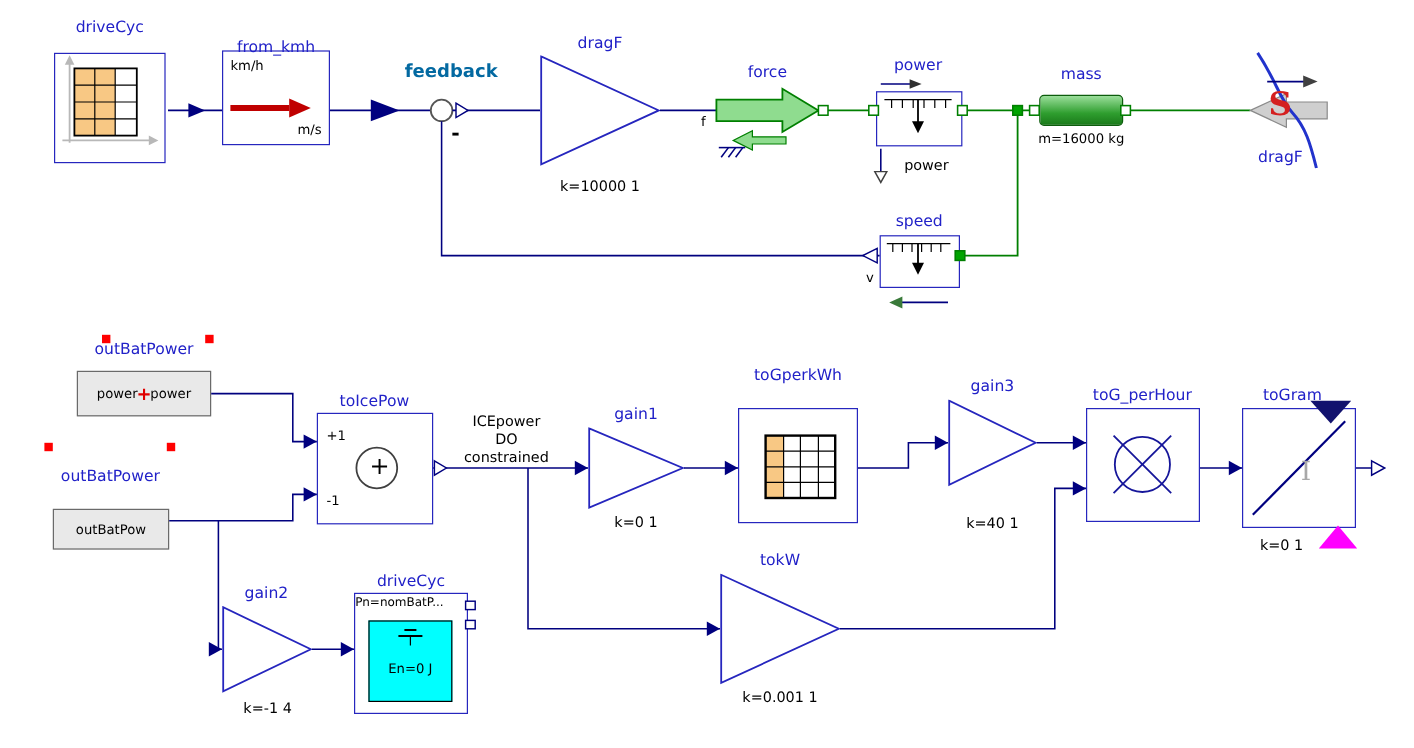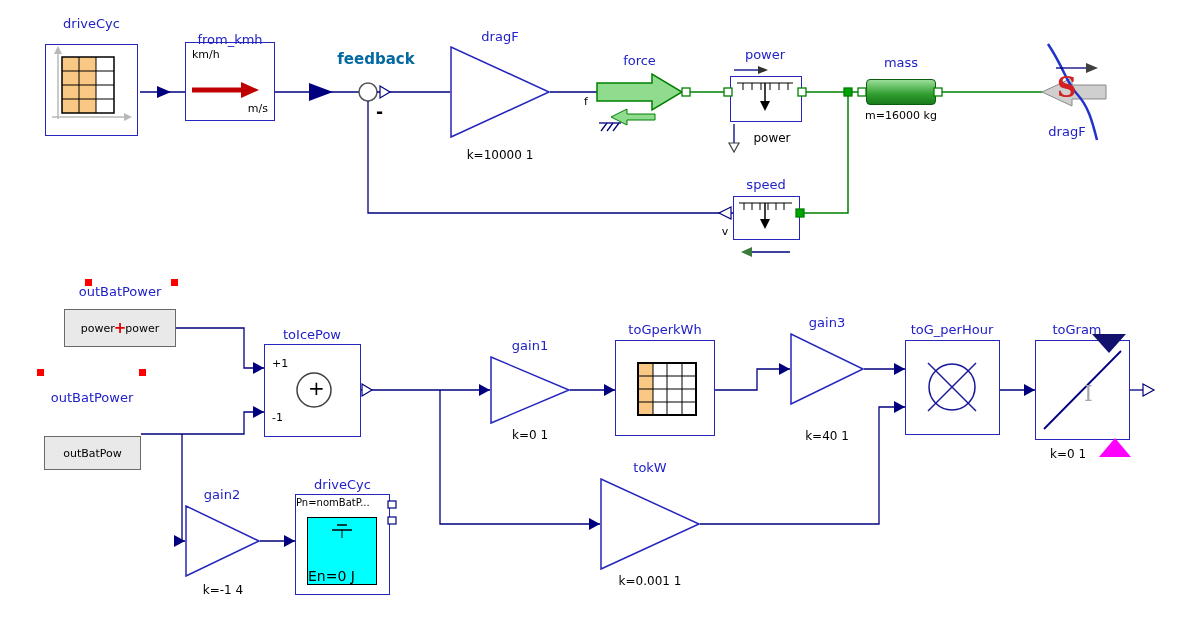--- a/index.html
+++ b/index.html
@@ -258,42 +258,47 @@
   <div class="param" style="left:719px;top:225px;width:12px;font-size:11px">v</div>
 
   <div class="lbl" style="left:66px;top:284px;width:108px">outBatPower</div>
   <div class="grayblk" style="left:64px;top:309px;width:112px;height:38px">
     <span>power</span>
       <span class="redplus">+</span>
       <span>power</span>
   </div>
 
   <div class="lbl" style="left:34px;top:390px;width:116px">outBatPower</div>
-  <div class="grayblk" style="left:44px;top:436px;width:97px;height:34px">
+  <div class="grayblk" style="left:44px;top:424px;width:97px;height:34px">
     <span>outBatPow</span>
   </div>
 
   <div class="lbl" style="left:262px;top:327px;width:100px">toIcePow</div>
   <div class="blk" style="left:264px;top:344px;width:97px;height:93px">
     <span class="inblk" style="left:7px;top:12px">+1</span>
     <span class="inblk" style="left:7px;bottom:12px">-1</span>
     <svg width="94" height="90">
       <circle cx="49" cy="45" r="17" fill="#ffffff" stroke="#404040" stroke-width="1.5"></circle>
     </svg>
     <span class="inblk" style="left:43px;top:31px;font-size:20px">+</span>
   </div>
 
+  <div class="param" style="left:374px;top:344px;width:96px;line-height:15px">
+    <div>ICEpower</div>
+    <div>DO</div>
+    <div>constrained</div>
+  </div>
 
   <div class="lbl" style="left:493px;top:338px;width:74px">gain1</div>
   <svg class="tri" style="left:490px;top:356px" width="81" height="69">
     <polygon points="1,1 1,67 79,34"></polygon>
   </svg>
   <div class="param" style="left:496px;top:428px;width:68px">k=0 1</div>
 
-  <div class="lbl" style="left:611px;top:322px;width:108px">toGperkWh</div>
+  <div class="lbl" style="left:611px;top:306px;width:108px">toGperkWh</div>
   <div class="blk" style="left:615px;top:340px;width:100px;height:96px">
     <svg width="97" height="93">
       <rect x="22" y="22" width="15" height="52" fill="#f8c884"></rect>
       <rect x="22" y="22" width="58" height="52" fill="none" stroke="#000" stroke-width="2"></rect>
       <line x1="37" y1="22" x2="37" y2="74" stroke="#000"></line>
       <line x1="51" y1="22" x2="51" y2="74" stroke="#000"></line>
       <line x1="66" y1="22" x2="66" y2="74" stroke="#000"></line>
       <line x1="22" y1="35" x2="80" y2="35" stroke="#000"></line>
       <line x1="22" y1="48" x2="80" y2="48" stroke="#000"></line>
       <line x1="22" y1="61" x2="80" y2="61" stroke="#000"></line>
@@ -338,17 +343,17 @@
 
   <div class="lbl" style="left:297px;top:477px;width:91px">driveCyc</div>
   <div class="blk" style="left:295px;top:494px;width:95px;height:101px">
     <span class="inblk" style="left:0;top:2px;font-size:10px">Pn=nomBatP...</span>
     <div style="position:absolute;left:11px;top:22px;width:70px;height:68px;background:#00ffff;border:1px solid #000">
       <svg width="68" height="66">
         <line x1="24" y1="12" x2="44" y2="12" stroke="#000" stroke-width="1.5"></line>
         <line x1="29" y1="7" x2="39" y2="7" stroke="#000" stroke-width="1.5"></line>
         <line x1="34" y1="12" x2="34" y2="20" stroke="#000"></line>
       </svg>
-      <span style="position:absolute;left:0;right:0;bottom:0;text-align:left;font-size:14px;color:#000">En=0 J</span>
+      <span style="position:absolute;left:0;right:0;bottom:20px;text-align:center;font-size:11px;color:#000">En=0 J</span>
     </div>
   </div>
 
 </div>
 
 </body></html>

